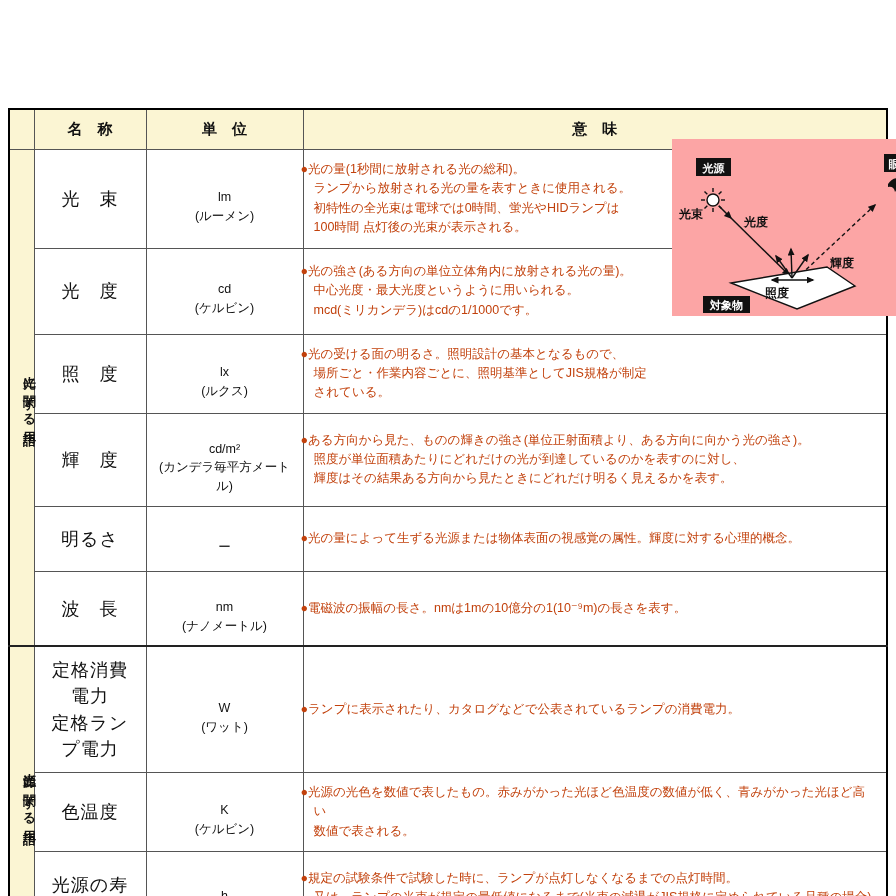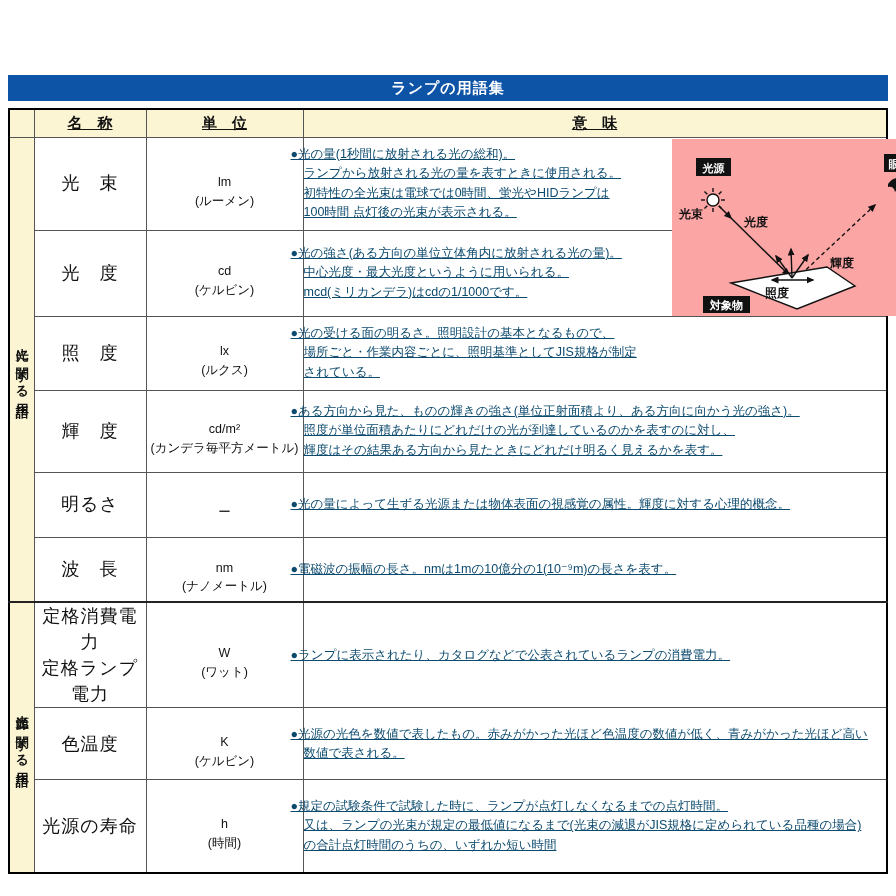--- a/index.html
+++ b/index.html
@@ -5,50 +5,47 @@
   html,body{margin:0;padding:0;background:#fff;}
   .page{position:relative;width:896px;height:896px;background:#ffffff;overflow:hidden;
         font-family:"Liberation Sans","DejaVu Sans",sans-serif;color:#1a1a1a;}
 
   .title-bar{position:absolute;left:8px;top:75px;width:880px;height:26px;background:#0d53a6;
              display:flex;align-items:center;justify-content:center;}
   .title-bar span{color:#ffffff;font-size:15px;font-weight:bold;letter-spacing:1px;}
 
   table.glossary{position:absolute;left:8px;top:108px;width:880px;border-collapse:collapse;
                  table-layout:fixed;background:#fff;}
-  table.glossary td,table.glossary th{border:1px solid #555;box-sizing:border-box;padding:0;text-decoration:underline;}
+  table.glossary td,table.glossary th{border:1px solid #555;box-sizing:border-box;padding:10px;}
   table.glossary{border:2px solid #000;}
   tr.section-start td{border-top:2px solid #222;}
 
   th.hdr{background:#fbf5d3;font-size:15px;font-weight:bold;text-align:center;color:#111;}
   td.side-head{background:#fbf5d3;}
   td.side{background:#fbf5d3;text-align:center;vertical-align:middle;}
   td.side span{writing-mode:vertical-rl;text-orientation:upright;font-size:13px;font-weight:600;
                letter-spacing:2px;color:#111;display:inline-block;}
 
   td.name{text-align:center;vertical-align:middle;font-size:18px;letter-spacing:1px;color:#111;}
   td.name span{white-space:pre-line;line-height:1.45;display:inline-block;}
   td.unit{text-align:center;vertical-align:middle;font-size:12.5px;color:#111;}
   td.unit span{white-space:pre-line;line-height:1.5;display:inline-block;margin-top:16px;}
-  td.meaning{vertical-align:middle;padding:4px 8px 4px 22px;font-size:12.5px;color:#0c4a6e;}
+  td.meaning{vertical-align:middle;padding:4px 8px 4px 22px;font-size:12.5px;color:#c2410c;}
   td.meaning span{display:block;white-space:pre-line;text-indent:-13px;line-height:1.55;}
 
   .diagram{position:absolute;left:672px;top:139px;width:246px;height:177px;background:#fca5a5;}
   .diagram svg{display:block;}
   .dlabel{font-size:11px;font-weight:bold;fill:#ffffff;}
   .dtext{font-size:12px;font-weight:600;fill:#111;}
 </style>
 </head>
 <body>
 
 <div class="page">
 
-  <div class="title-bar">
-    <span>ランプの用語集</span>
-  </div>
 
   <table class="glossary">
     <colgroup>
       <col style="width:25px">
         <col style="width:112px">
         <col style="width:157px">
         <col>
     </colgroup>
     <tbody>
         <tr style="height:28px">

